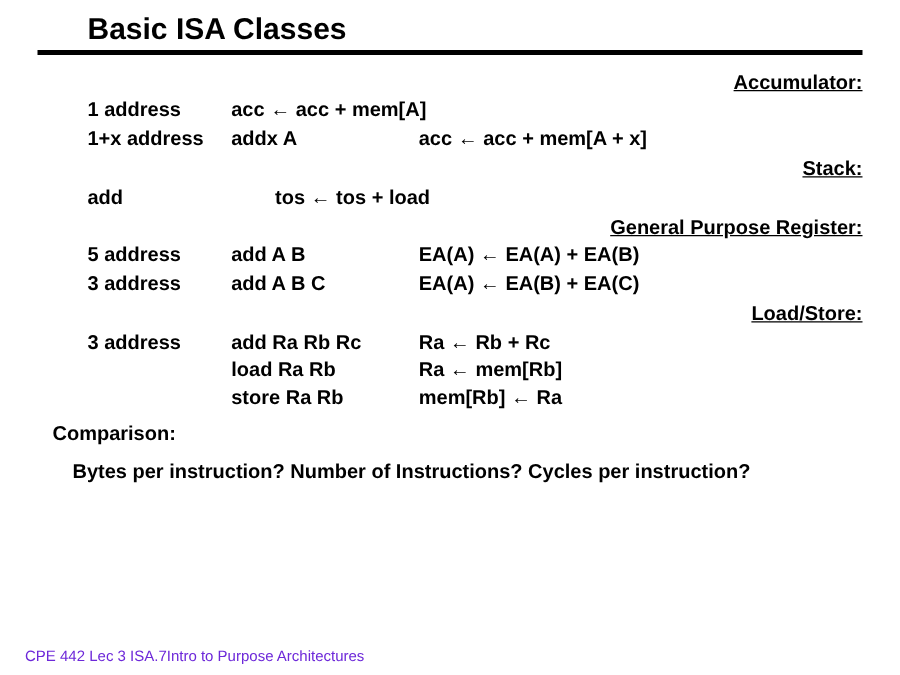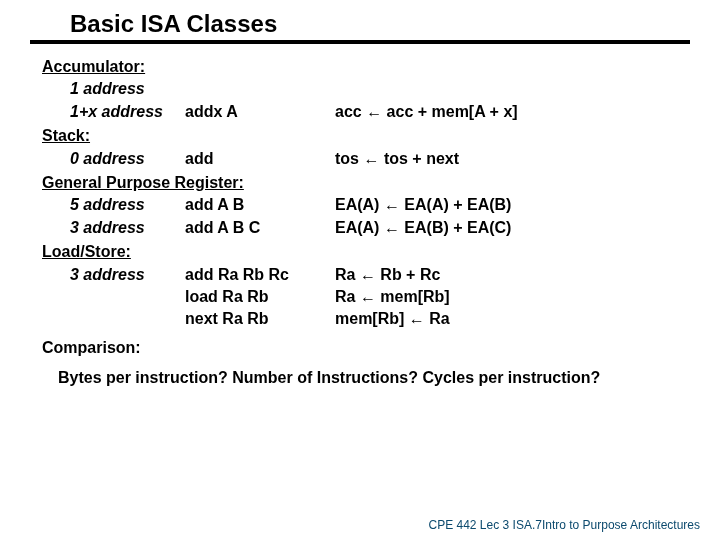--- a/index.html
+++ b/index.html
@@ -30,80 +30,81 @@
   }
   .content {
     padding: 8px 30px 0 42px;
     font-size: 16px;
     font-weight: bold;
     line-height: 1.15;
   }
   .section{
     text-decoration: underline;
     margin: 6px 0 4px 0;
+    text-align: right;
   }
   .rows {
     margin-left: 28px;
   }
   .row {
     display: flex;
     margin: 4px 0 4px 0;
   }
-  .c1 { width: 115px; flex: 0 0 115px; font-style: italic; }
+  .c1 { width: 115px; flex: 0 0 115px; }
   .c2 { width: 150px; flex: 0 0 150px; }
   .c3 { flex: 1 1 auto; }
   .arrow { font-family: Arial, sans-serif; }
   .comparison-label{
     margin: 10px 0 12px 0;
   }
   .comparison-q {
     margin-left: 16px;
     margin-top: 10px;
   }
   .footer {
     position: absolute;
     bottom: 8px;
     left: 0; right: 0;
     display: flex;
-    justify-content: flex-end;
+    justify-content: flex-start;
     padding: 0 20px;
     font-size: 12px;
     font-weight: normal;
-    color: #0c4a6e;
+    color: #6d28d9;
   }
 </style>
 </head>
 <body>
 
 <div class="slide">
 
   <div class="title-wrap">
     <div class="title">Basic ISA Classes</div>
   </div>
 
   <div class="content">
 
     <div class="section">Accumulator:</div>
     <div class="rows">
       <div class="row">
         <div class="c1">1 address</div>
+        <div class="c3 arrow">acc ← acc + mem[A]</div>
       </div>
       <div class="row">
         <div class="c1">1+x address</div>
         <div class="c2">addx A</div>
         <div class="c3 arrow">acc ← acc + mem[A + x]</div>
       </div>
     </div>
 
     <div class="section">Stack:</div>
     <div class="rows">
       <div class="row">
-        <div class="c1">0 address</div>
         <div class="c2">add</div>
-        <div class="c3 arrow">tos ← tos + next</div>
+        <div class="c3 arrow">tos ← tos + load</div>
       </div>
     </div>
 
     <div class="section">General Purpose Register:</div>
     <div class="rows">
       <div class="row">
         <div class="c1">5 address</div>
         <div class="c2">add A B</div>
         <div class="c3 arrow">EA(A) ← EA(A) + EA(B)</div>
       </div>
@@ -121,21 +122,21 @@
         <div class="c2">add Ra Rb Rc</div>
         <div class="c3 arrow">Ra ← Rb + Rc</div>
       </div>
       <div class="row">
         <div class="c1"></div>
         <div class="c2">load Ra Rb</div>
         <div class="c3 arrow">Ra ← mem[Rb]</div>
       </div>
       <div class="row">
         <div class="c1"></div>
-        <div class="c2">next Ra Rb</div>
+        <div class="c2">store Ra Rb</div>
         <div class="c3 arrow">mem[Rb] ← Ra</div>
       </div>
     </div>
 
     <div class="comparison-label">Comparison:</div>
     <div class="comparison-q">Bytes per instruction?  Number of Instructions?  Cycles per instruction?</div>
 
   </div>
 
   <div class="footer">

